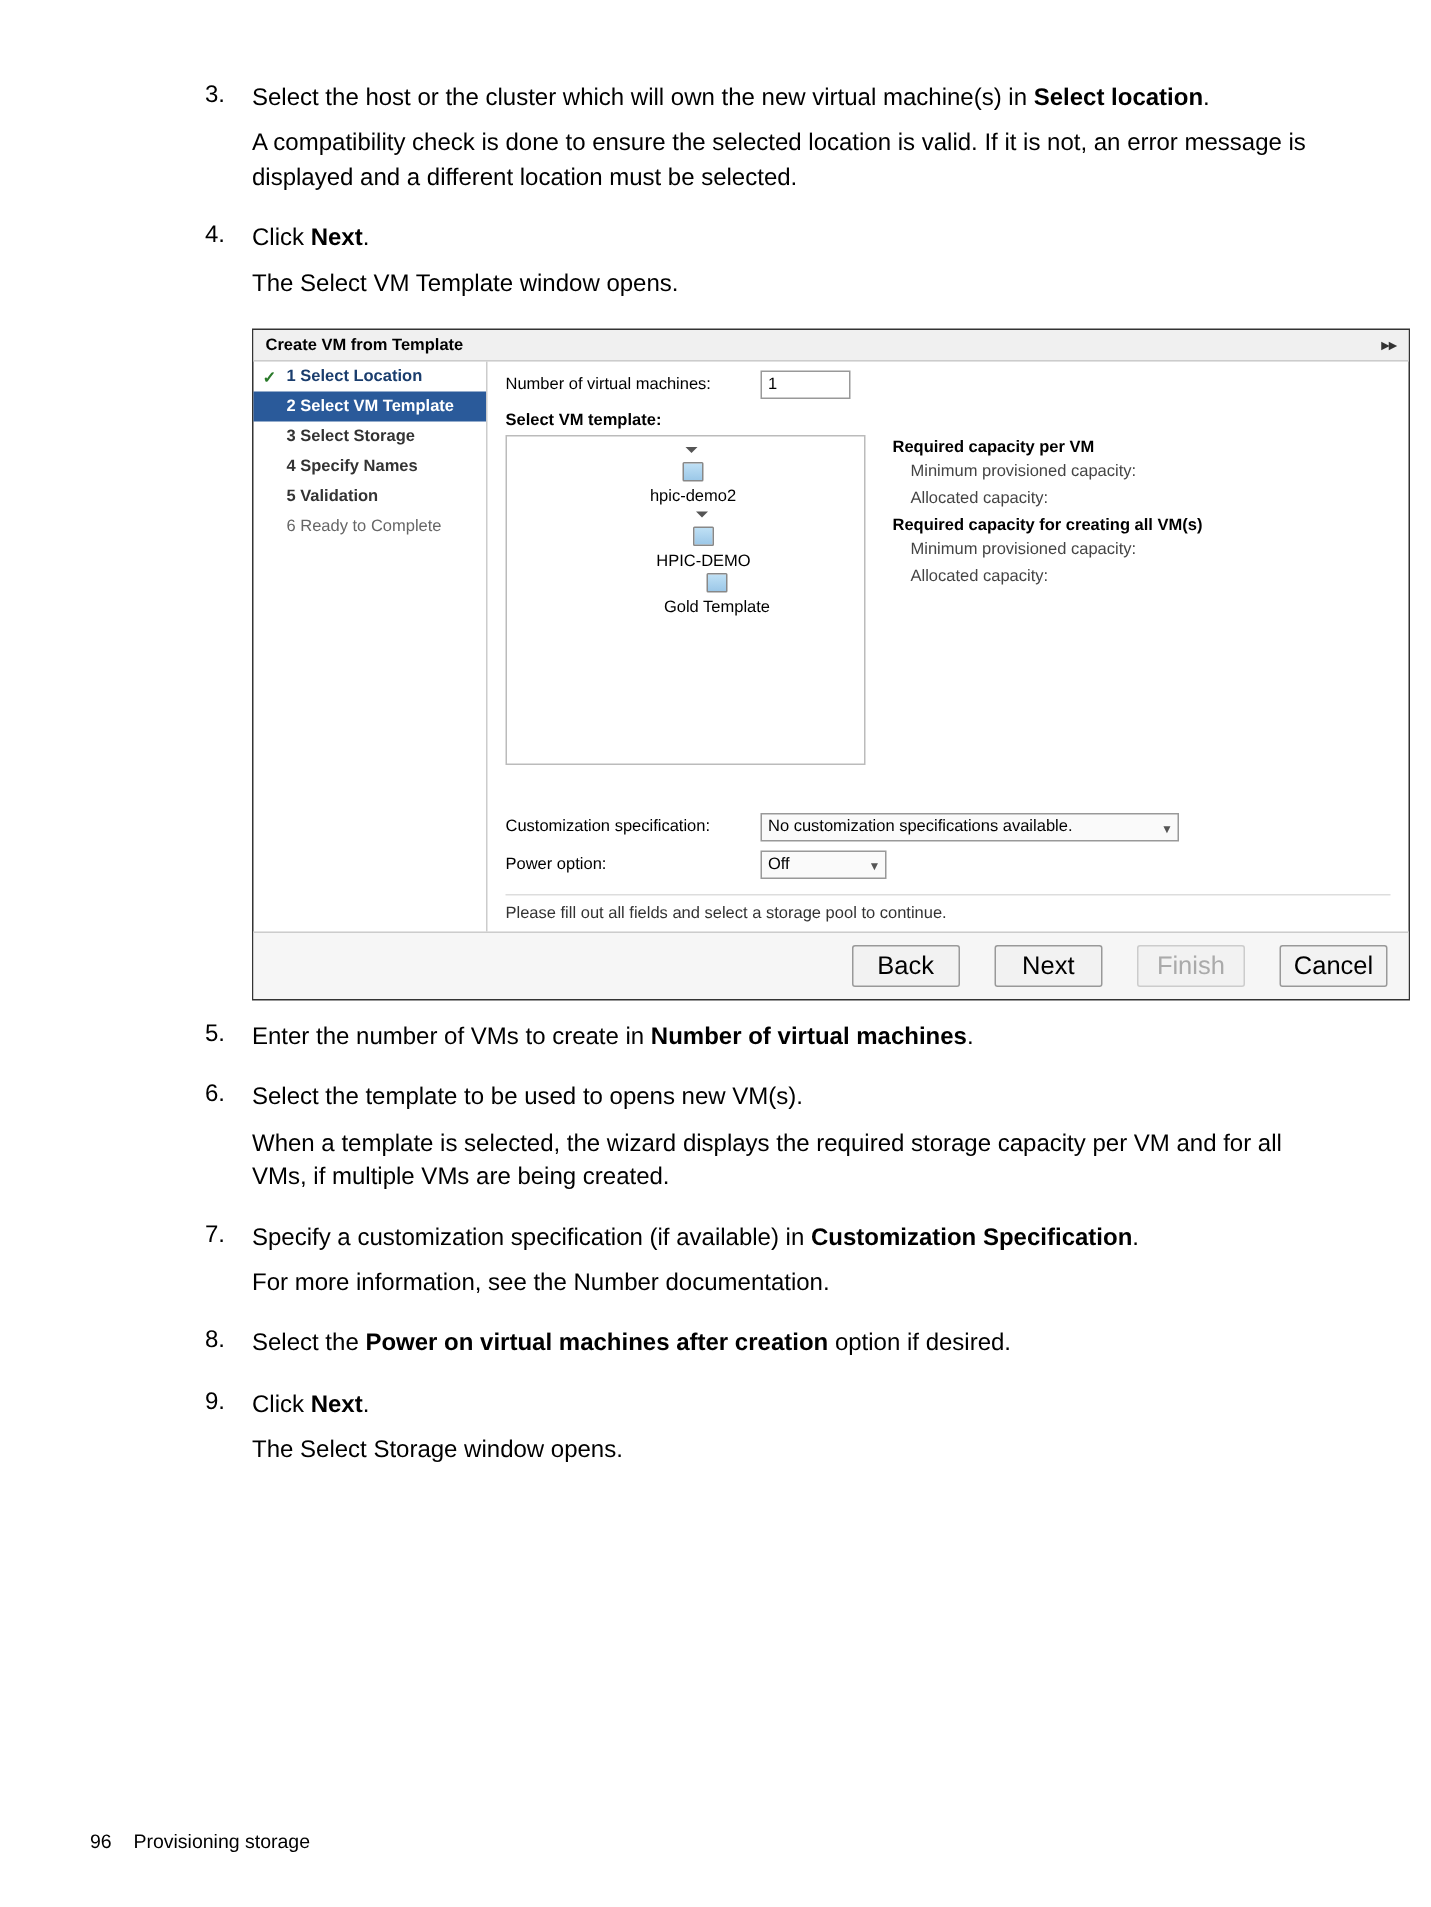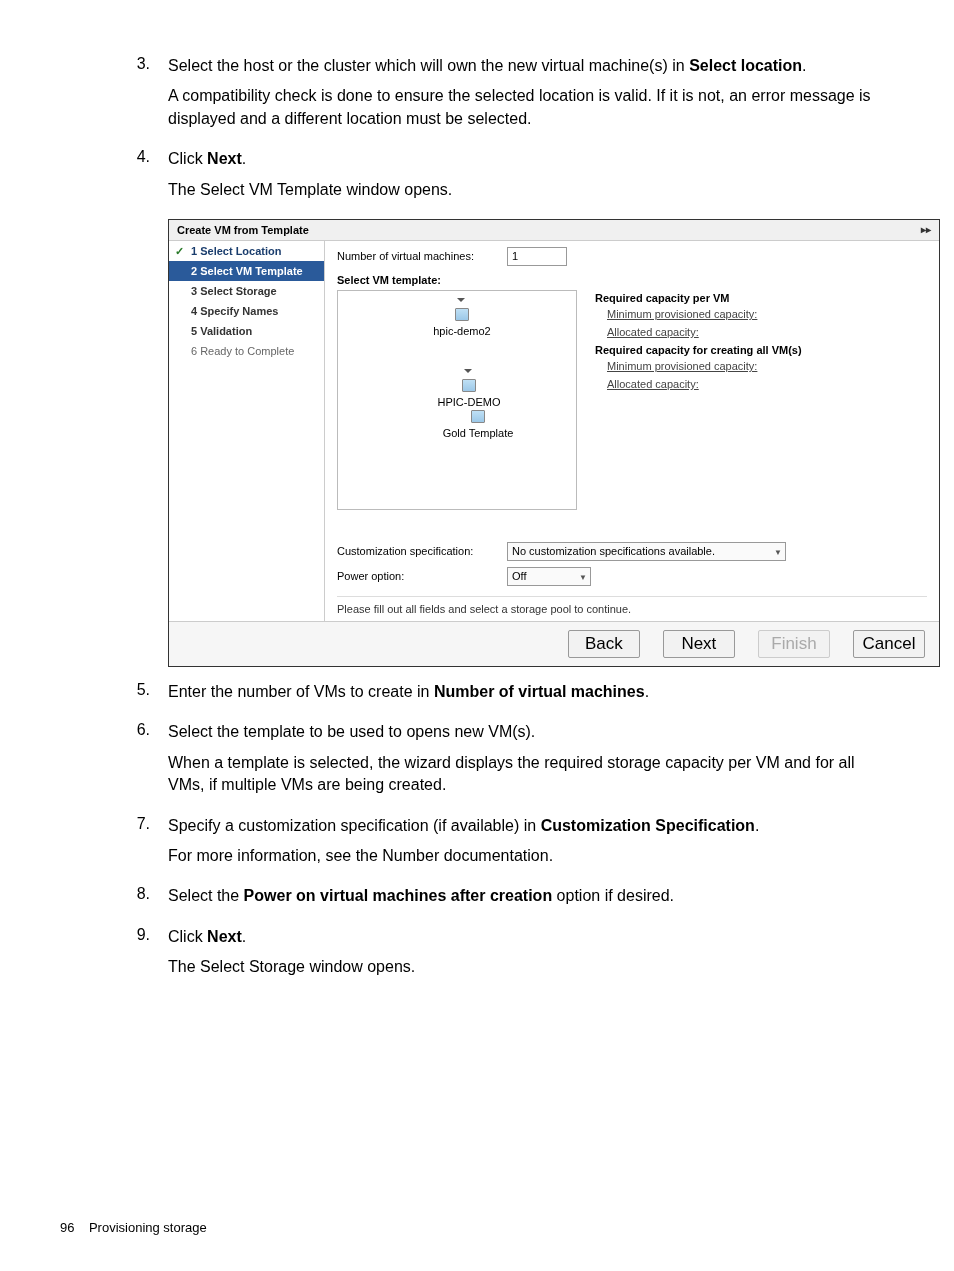--- a/index.html
+++ b/index.html
@@ -112,37 +112,37 @@
   .wiz-split { display: flex; flex: 1; }
   .tree-box {
     width: 230px;
     border: 1px solid #bbb;
     background: #fff;
     padding: 4px;
     font-size: 11px;
     height: 210px;
   }
   .tree-line { padding: 1px 0 1px 10px; display:flex; align-items:center; gap:4px;flex-direction:column; }
-  .tree-line.indent1 { padding-left: 24px; margin-top: 28px; }
+  .tree-line.indent1 { padding-left: 24px; }
   .tree-line.indent2 { padding-left: 42px; }
   .tree-arrow { display:inline-block; width:0; height:0; border-left:4px solid #555; border-top:4px solid transparent; border-bottom:4px solid transparent; transform:rotate(90deg); margin-right:2px;}
   .tree-icon {
     display: inline-block;
     width: 12px; height: 11px;
     border: 1px solid #888;
     background: linear-gradient(#bfe0f5,#9cc8e8);
     border-radius: 1px;
   }
   .right-panel {
     flex: 1;
     padding-left: 18px;
     font-size: 11px;
   }
   .right-panel .rp-bold { font-weight: bold; margin-top: 2px; margin-bottom:4px;}
-  .right-panel .rp-item { padding-left: 12px; margin-bottom: 6px; color:#444;text-decoration:underline;}
+  .right-panel .rp-item { padding-left: 12px; margin-bottom: 6px; color:#444;}
   .cust-row { display: flex; align-items: center; margin-top: 12px; }
   .cust-row .wiz-label { width: 170px; }
   .select-faux {
     border: 1px solid #999;
     background: #fafafa;
     padding: 1px 18px 1px 4px;
     font-size: 11px;
     position: relative;
     min-width: 60px;
     height: 15px;

